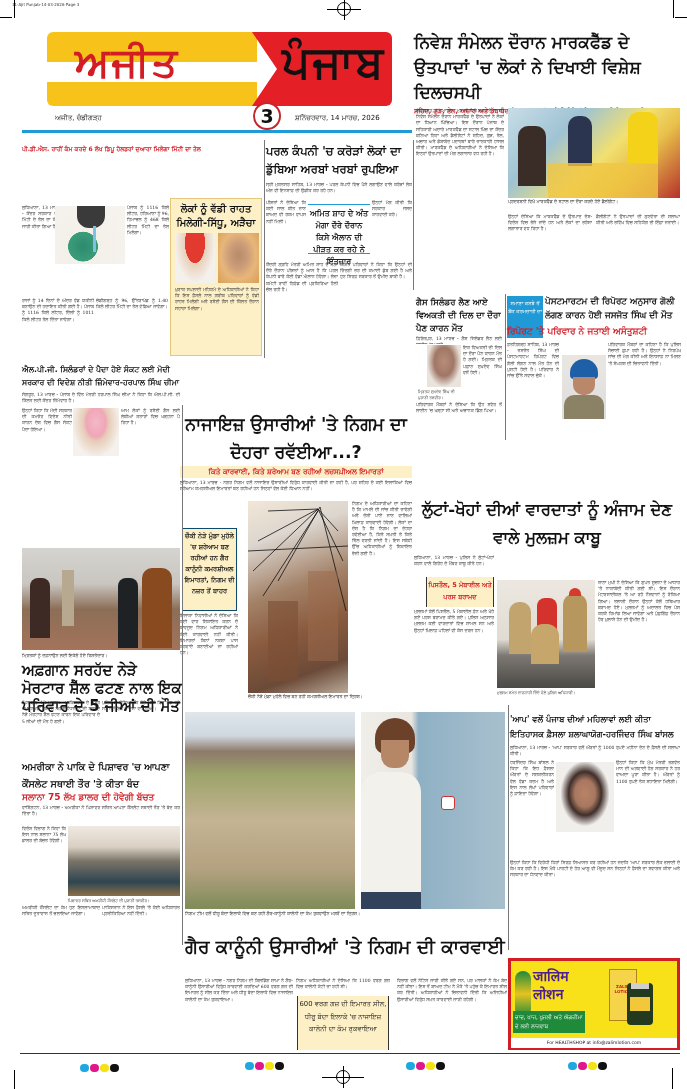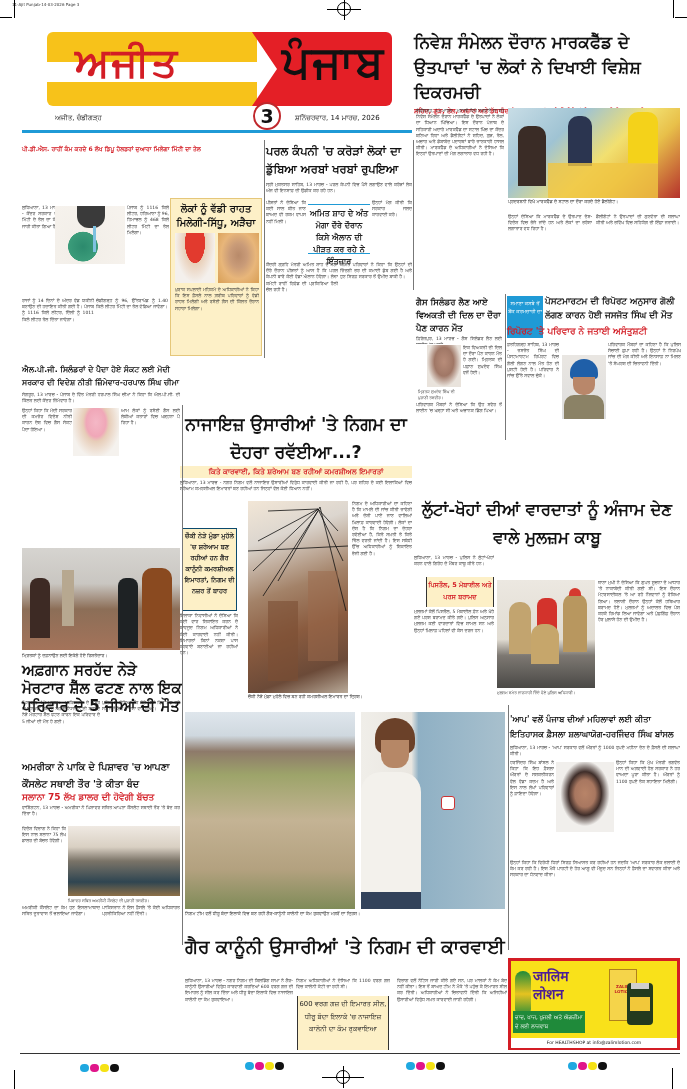--- a/index.html
+++ b/index.html
@@ -49,21 +49,21 @@
   <div class="abs mh-red"></div>
   <div class="abs mh-ajit">ਅਜੀਤ</div>
   <div class="abs mh-punjab">ਪੰਜਾਬ</div>
   <div class="abs pg-circle">3</div>
   <div class="abs mh-place">ਅਜੀਤ, ਚੰਡੀਗੜ੍ਹ</div>
   <div class="abs mh-date">ਸ਼ਨਿੱਚਰਵਾਰ, 14 ਮਾਰਚ, 2026</div>
 </div>
 <div class="abs blue-rule"></div>
 
 <div class="abs" style="left:414px;top:30px;width:266px">
-  <div class="hl" style="font-size:17px;line-height:25px">ਨਿਵੇਸ਼ ਸੰਮੇਲਨ ਦੌਰਾਨ ਮਾਰਕਫੈੱਡ ਦੇ ਉਤਪਾਦਾਂ 'ਚ ਲੋਕਾਂ ਨੇ ਦਿਖਾਈ ਵਿਸ਼ੇਸ਼ ਦਿਕਰਮਚੀ</div>
+  <div class="hl" style="font-size:17px;line-height:25px">ਨਿਵੇਸ਼ ਸੰਮੇਲਨ ਦੌਰਾਨ ਮਾਰਕਫੈੱਡ ਦੇ ਉਤਪਾਦਾਂ 'ਚ ਲੋਕਾਂ ਨੇ ਦਿਖਾਈ ਵਿਸ਼ੇਸ਼ ਦਿਲਚਸਪੀ</div>
   <div class="sub-red" style="font-size:6.5px;margin-top:2px;white-space:nowrap;overflow:hidden">ਸ਼ਹਿਦ, ਗੁੜ, ਤੇਲ, ਅਚਾਰ ਅਤੇ ਡੱਬਾਬੰਦ ਭੋਜਨ ਪਦਾਰਥਾਂ ਬਾਰੇ ਡੈਲੀਗੇਟਾਂ ਨੇ ਹਾਸਲ ਕੀਤੀ ਜਾਣਕਾਰੀ</div>
 </div>
 <div class="abs txt" style="left:416px;top:108px;width:88px;height:148px">ਚੰਡੀਗੜ੍ਹ, 13 ਮਾਰਚ - ਮੁਹਾਲੀ ਵਿਖੇ ਕਰਵਾਏ ਜਾ ਰਹੇ ਨਿਵੇਸ਼ ਸੰਮੇਲਨ ਦੌਰਾਨ ਮਾਰਕਫੈੱਡ ਦੇ ਉਤਪਾਦਾਂ ਨੇ ਲੋਕਾਂ ਦਾ ਧਿਆਨ ਖਿੱਚਿਆ। ਇਸ ਦੌਰਾਨ ਪੰਜਾਬ ਦੇ ਸਹਿਕਾਰੀ ਅਦਾਰੇ ਮਾਰਕਫੈੱਡ ਦਾ ਸਟਾਲ ਖਿੱਚ ਦਾ ਕੇਂਦਰ ਬਣਿਆ ਰਿਹਾ ਅਤੇ ਡੈਲੀਗੇਟਾਂ ਨੇ ਸ਼ਹਿਦ, ਗੁੜ, ਤੇਲ, ਅਚਾਰ ਅਤੇ ਡੱਬਾਬੰਦ ਪਦਾਰਥਾਂ ਬਾਰੇ ਜਾਣਕਾਰੀ ਹਾਸਲ ਕੀਤੀ। ਮਾਰਕਫੈੱਡ ਦੇ ਅਧਿਕਾਰੀਆਂ ਨੇ ਦੱਸਿਆ ਕਿ ਇਨ੍ਹਾਂ ਉਤਪਾਦਾਂ ਦੀ ਮੰਗ ਲਗਾਤਾਰ ਵਧ ਰਹੀ ਹੈ।</div>
 <div class="abs photo" style="left:508px;top:108px;width:172px;height:90px;background:linear-gradient(135deg,#c8dde6 0%,#9fc3d3 30%,#f2e070 55%,#e8c04a 70%,#b5312c 100%)">
   <div class="abs" style="left:10px;top:18px;width:28px;height:60px;background:#3a2c26;border-radius:10px 10px 0 0"></div>
   <div class="abs" style="left:60px;top:8px;width:24px;height:50px;background:#2b3550;border-radius:10px 10px 0 0"></div>
   <div class="abs" style="left:120px;top:4px;width:30px;height:52px;background:#f4d21a;border-radius:10px 10px 0 0"></div>
   <div class="abs" style="left:40px;top:55px;width:110px;height:35px;background:#f0c642;opacity:.8"></div>
 </div>
 <div class="abs caption" style="left:508px;top:199px;width:172px">ਪ੍ਰਦਰਸ਼ਨੀ ਵਿਖੇ ਮਾਰਕਫੈੱਡ ਦੇ ਸਟਾਲ ਦਾ ਦੌਰਾ ਕਰਦੇ ਹੋਏ ਡੈਲੀਗੇਟ।</div>
@@ -144,21 +144,21 @@
 <div class="abs sub-red" style="left:22px;top:792px;width:160px;font-size:9px">ਸਲਾਨਾ 75 ਲੱਖ ਡਾਲਰ ਦੀ ਹੋਵੇਗੀ ਬੱਚਤ</div>
 <div class="abs txt" style="left:22px;top:805px;width:158px;height:20px">ਵਾਸ਼ਿੰਗਟਨ, 13 ਮਾਰਚ - ਅਮਰੀਕਾ ਨੇ ਪਿਸ਼ਾਵਰ ਸਥਿਤ ਆਪਣਾ ਕੌਂਸਲੇਟ ਸਥਾਈ ਤੌਰ 'ਤੇ ਬੰਦ ਕਰ ਦਿੱਤਾ ਹੈ।</div>
 <div class="abs txt" style="left:22px;top:826px;width:44px;height:76px">ਵਿਦੇਸ਼ ਵਿਭਾਗ ਨੇ ਕਿਹਾ ਕਿ ਇਸ ਨਾਲ ਸਲਾਨਾ 75 ਲੱਖ ਡਾਲਰ ਦੀ ਬੱਚਤ ਹੋਵੇਗੀ।</div>
 <div class="abs photo" style="left:68px;top:826px;width:112px;height:70px;background:linear-gradient(180deg,#efe9e2 0%,#d9d0c3 30%,#7b7468 50%,#2f4551 80%,#8d7048 100%)"></div>
 <div class="abs caption" style="left:68px;top:898px;width:112px;font-size:4px">ਪਿਸ਼ਾਵਰ ਸਥਿਤ ਅਮਰੀਕੀ ਕੌਂਸਲੇਟ ਦੀ ਪੁਰਾਣੀ ਤਸਵੀਰ।</div>
 <div class="abs txt" style="left:22px;top:905px;width:78px;height:34px">ਅਮਰੀਕੀ ਕੌਂਸਲੇਟ ਦਾ ਕੰਮ ਹੁਣ ਇਸਲਾਮਾਬਾਦ ਸਥਿਤ ਦੂਤਾਵਾਸ ਤੋਂ ਚਲਾਇਆ ਜਾਵੇਗਾ।</div>
 <div class="abs txt" style="left:102px;top:905px;width:78px;height:34px">ਪਾਕਿਸਤਾਨ ਨੇ ਇਸ ਫ਼ੈਸਲੇ 'ਤੇ ਕੋਈ ਅਧਿਕਾਰਤ ਪ੍ਰਤੀਕਿਰਿਆ ਨਹੀਂ ਦਿੱਤੀ।</div>
 
 <div class="abs hl" style="left:180px;top:410px;width:232px;font-size:17.5px;line-height:28px;text-align:center">ਨਾਜਾਇਜ਼ ਉਸਾਰੀਆਂ 'ਤੇ ਨਿਗਮ ਦਾ ਦੋਹਰਾ ਰਵੱਈਆ...?</div>
 <div class="abs" style="left:180px;top:466px;width:232px;height:12px;background:#fdf0c7">
-  <div class="sub-red" style="font-size:7.2px;line-height:12px;text-align:center;white-space:nowrap">ਕਿਤੇ ਕਾਰਵਾਈ, ਕਿਤੇ ਸ਼ਰੇਆਮ ਬਣ ਰਹੀਆਂ ਕਮਰਸ਼ੀਅਲ ਇਮਾਰਤਾਂ</div>
+  <div class="sub-red" style="font-size:7.2px;line-height:12px;text-align:center;white-space:nowrap">ਕਿਤੇ ਕਾਰਵਾਈ, ਕਿਤੇ ਸ਼ਰੇਆਮ ਬਣ ਰਹੀਆਂ ਲਚਸਪ਼ੀਅਲ ਇਮਾਰਤਾਂ</div>
 </div>
 <div class="abs txt" style="left:180px;top:480px;width:232px;height:22px">ਲੁਧਿਆਣਾ, 13 ਮਾਰਚ - ਨਗਰ ਨਿਗਮ ਵਲੋਂ ਨਾਜਾਇਜ਼ ਉਸਾਰੀਆਂ ਵਿਰੁੱਧ ਕਾਰਵਾਈ ਕੀਤੀ ਜਾ ਰਹੀ ਹੈ, ਪਰ ਸ਼ਹਿਰ ਦੇ ਕਈ ਇਲਾਕਿਆਂ ਵਿਚ ਸ਼ਰੇਆਮ ਕਮਰਸ਼ੀਅਲ ਇਮਾਰਤਾਂ ਬਣ ਰਹੀਆਂ ਹਨ ਜਿਨ੍ਹਾਂ ਵੱਲ ਕੋਈ ਧਿਆਨ ਨਹੀਂ।</div>
 <div class="abs box-cream" style="left:182px;top:528px;width:55px;height:83px;border:1px solid #0c4a6e">
   <div class="hl" style="font-size:6.5px;line-height:11px;text-align:center;padding:2px 1px;color:#222">ਚੌਕੀ ਨੇੜੇ ਮੁੰਡਾ ਮੁਹੱਲੇ 'ਚ ਸ਼ਰੇਆਮ ਬਣ ਰਹੀਆਂ ਹਨ ਗੈਰ ਕਾਨੂੰਨੀ ਕਮਰਸ਼ੀਅਲ ਇਮਾਰਤਾਂ, ਨਿਗਮ ਦੀ ਨਜ਼ਰ ਤੋਂ ਬਾਹਰ</div>
 </div>
 <div class="abs txt" style="left:180px;top:613px;width:58px;height:88px">ਇਲਾਕਾ ਨਿਵਾਸੀਆਂ ਨੇ ਦੱਸਿਆ ਕਿ ਕਈ ਵਾਰ ਸ਼ਿਕਾਇਤ ਕਰਨ ਦੇ ਬਾਵਜੂਦ ਨਿਗਮ ਅਧਿਕਾਰੀਆਂ ਨੇ ਕੋਈ ਕਾਰਵਾਈ ਨਹੀਂ ਕੀਤੀ। ਇਮਾਰਤਾਂ ਬਿਨਾਂ ਨਕਸ਼ਾ ਪਾਸ ਕਰਵਾਏ ਬਣਾਈਆਂ ਜਾ ਰਹੀਆਂ ਹਨ।</div>
 <div class="abs photo" style="left:248px;top:501px;width:100px;height:192px;background:linear-gradient(160deg,#f2e6d6 0%,#dcd6cf 20%,#a38268 45%,#8a5b3f 65%,#6b4a38 85%,#b9aa99 100%)">
   <svg width="100" height="192" class="abs" style="left:0;top:0">
       <g stroke="#111" stroke-width="0.8" fill="none">
         <path d="M20 10 L70 8 L95 60"></path>

